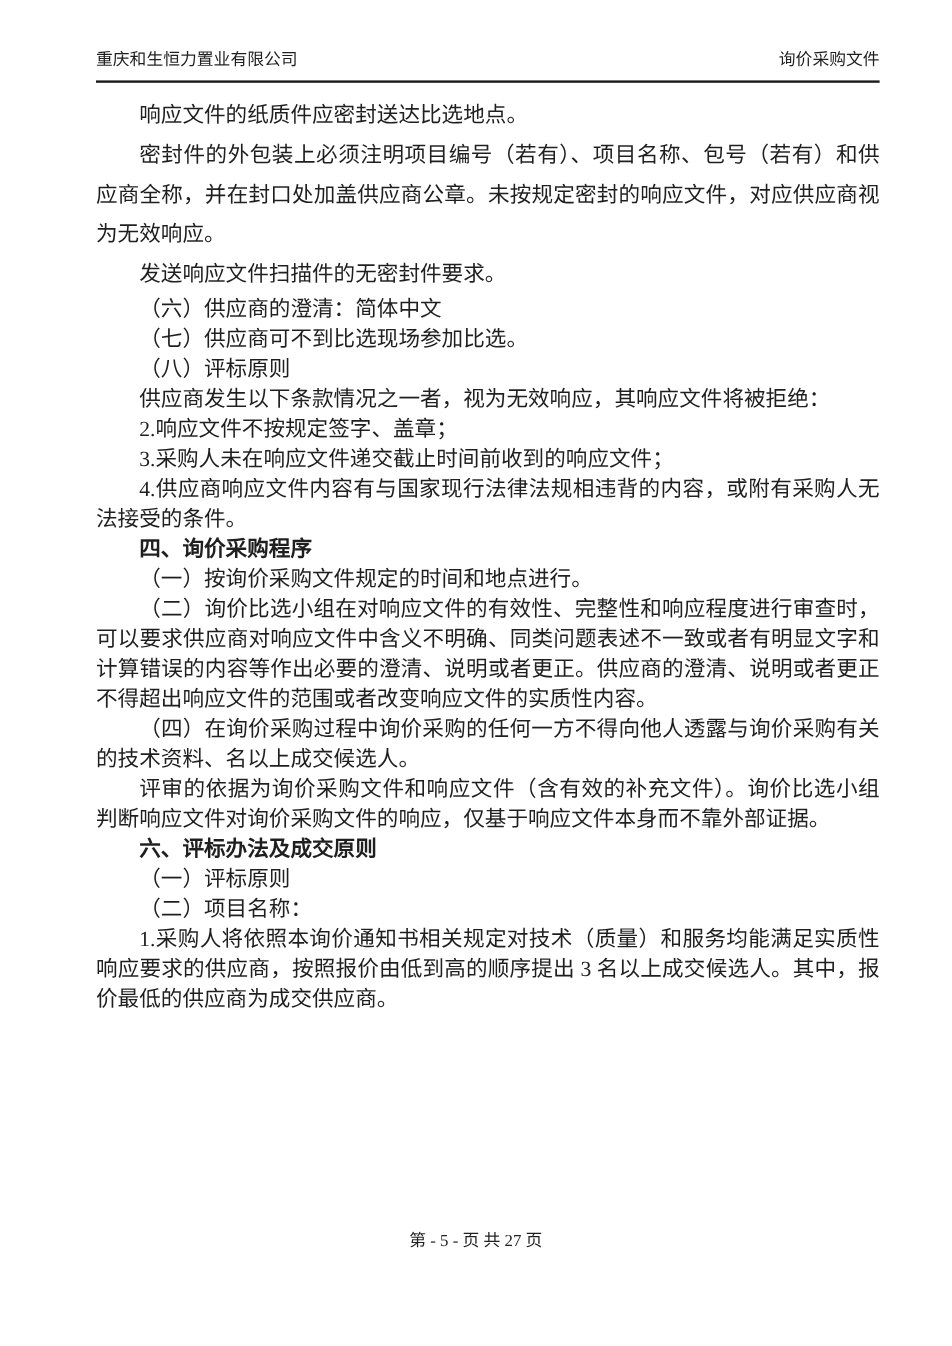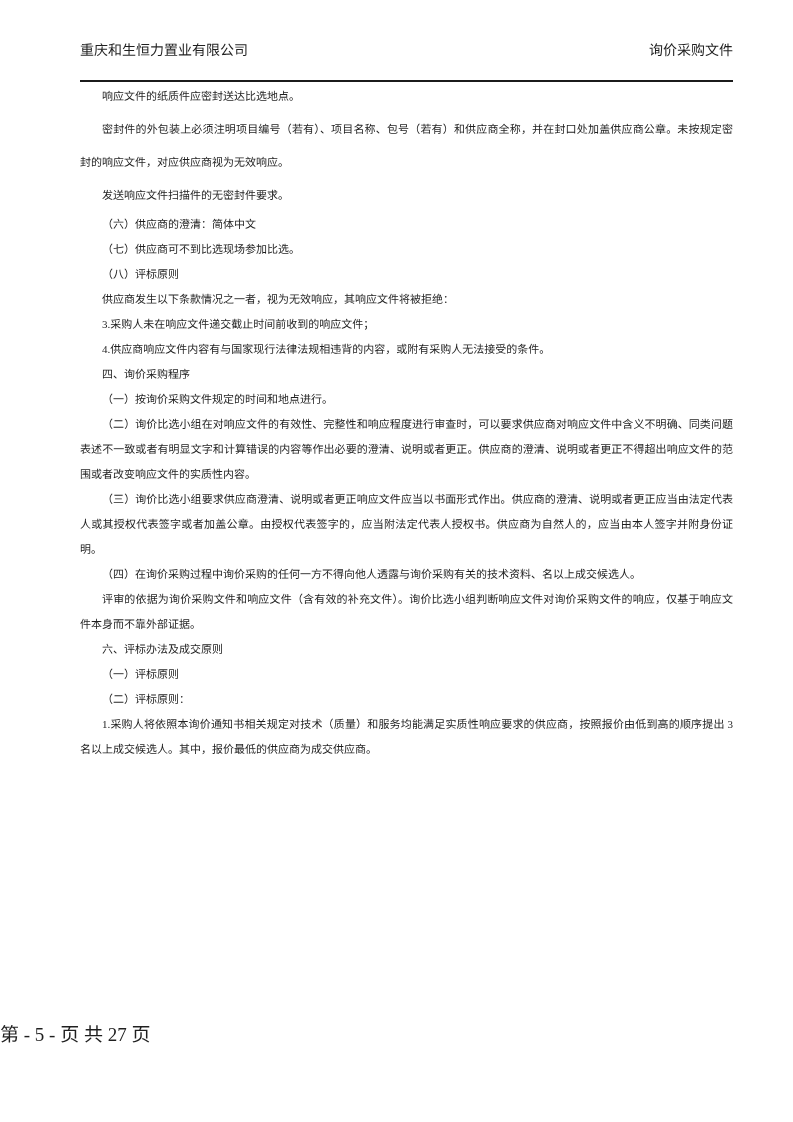--- a/index.html
+++ b/index.html
@@ -19,51 +19,51 @@
   .header {
     position: absolute;
     left: 80px;
     right: 60px;
     top: 42px;
     display: flex;
     justify-content: space-between;
     align-items: flex-end;
     font-size: 14px;
     line-height: 18px;
-    padding-bottom: 20px;
+    padding-bottom: 7px;
     border-bottom: 2.5px solid #1b1b1b;
   }
   .body-text {
     position: absolute;
     left: 80px;
     right: 60px;
     top: 80px;
   }
   .para {
     margin: 0;
-    font-size: 11px;
+    font-size: 18px;
     line-height: 25px;
     text-indent: 2em;
     text-align: justify;
     text-justify: inter-ideograph;
     word-break: break-all;
   }
   .para.loose {
     line-height: 33px;
   }
   .para.bold {
-    font-weight: 400;
+    font-weight: 700;
   }
   .footer {
     position: absolute;
     left: 0;
     right: 0;
     top: 1026px;
-    text-align: left;
-    font-size: 19px;
+    text-align: center;
+    font-size: 14px;
     line-height: 18px;
   }
 </style>
 </head>
 <body>
 
 <div class="page">
 
   <div class="header">
     <span>重庆和生恒力置业有限公司</span>
@@ -71,31 +71,31 @@
   </div>
 
   <div class="body-text">
       <p class="para loose">响应文件的纸质件应密封送达比选地点。</p>
       <p class="para loose">密封件的外包装上必须注明项目编号（若有）、项目名称、包号（若有）和供应商全称，并在封口处加盖供应商公章。未按规定密封的响应文件，对应供应商视为无效响应。</p>
       <p class="para loose">发送响应文件扫描件的无密封件要求。</p>
       <p class="para">（六）供应商的澄清：简体中文</p>
       <p class="para">（七）供应商可不到比选现场参加比选。</p>
       <p class="para">（八）评标原则</p>
       <p class="para">供应商发生以下条款情况之一者，视为无效响应，其响应文件将被拒绝：</p>
+      <p class="para">2.响应文件不按规定签字、盖章；</p>
       <p class="para">3.采购人未在响应文件递交截止时间前收到的响应文件；</p>
       <p class="para">4.供应商响应文件内容有与国家现行法律法规相违背的内容，或附有采购人无法接受的条件。</p>
       <p class="para bold">四、询价采购程序</p>
       <p class="para">（一）按询价采购文件规定的时间和地点进行。</p>
       <p class="para">（二）询价比选小组在对响应文件的有效性、完整性和响应程度进行审查时，可以要求供应商对响应文件中含义不明确、同类问题表述不一致或者有明显文字和计算错误的内容等作出必要的澄清、说明或者更正。供应商的澄清、说明或者更正不得超出响应文件的范围或者改变响应文件的实质性内容。</p>
-      <p class="para">（三）询价比选小组要求供应商澄清、说明或者更正响应文件应当以书面形式作出。供应商的澄清、说明或者更正应当由法定代表人或其授权代表签字或者加盖公章。由授权代表签字的，应当附法定代表人授权书。供应商为自然人的，应当由本人签字并附身份证明。</p>
       <p class="para">（四）在询价采购过程中询价采购的任何一方不得向他人透露与询价采购有关的技术资料、名以上成交候选人。</p>
       <p class="para">评审的依据为询价采购文件和响应文件（含有效的补充文件）。询价比选小组判断响应文件对询价采购文件的响应，仅基于响应文件本身而不靠外部证据。</p>
       <p class="para bold">六、评标办法及成交原则</p>
       <p class="para">（一）评标原则</p>
-      <p class="para">（二）评标原则：</p>
+      <p class="para">（二）项目名称：</p>
       <p class="para">1.采购人将依照本询价通知书相关规定对技术（质量）和服务均能满足实质性响应要求的供应商，按照报价由低到高的顺序提出 3 名以上成交候选人。其中，报价最低的供应商为成交供应商。</p>
     </div>
 
   <div class="footer">
     <span>第 - 5 - 页 共 27 页</span>
   </div>
 
 </div>
 
 </body></html>

